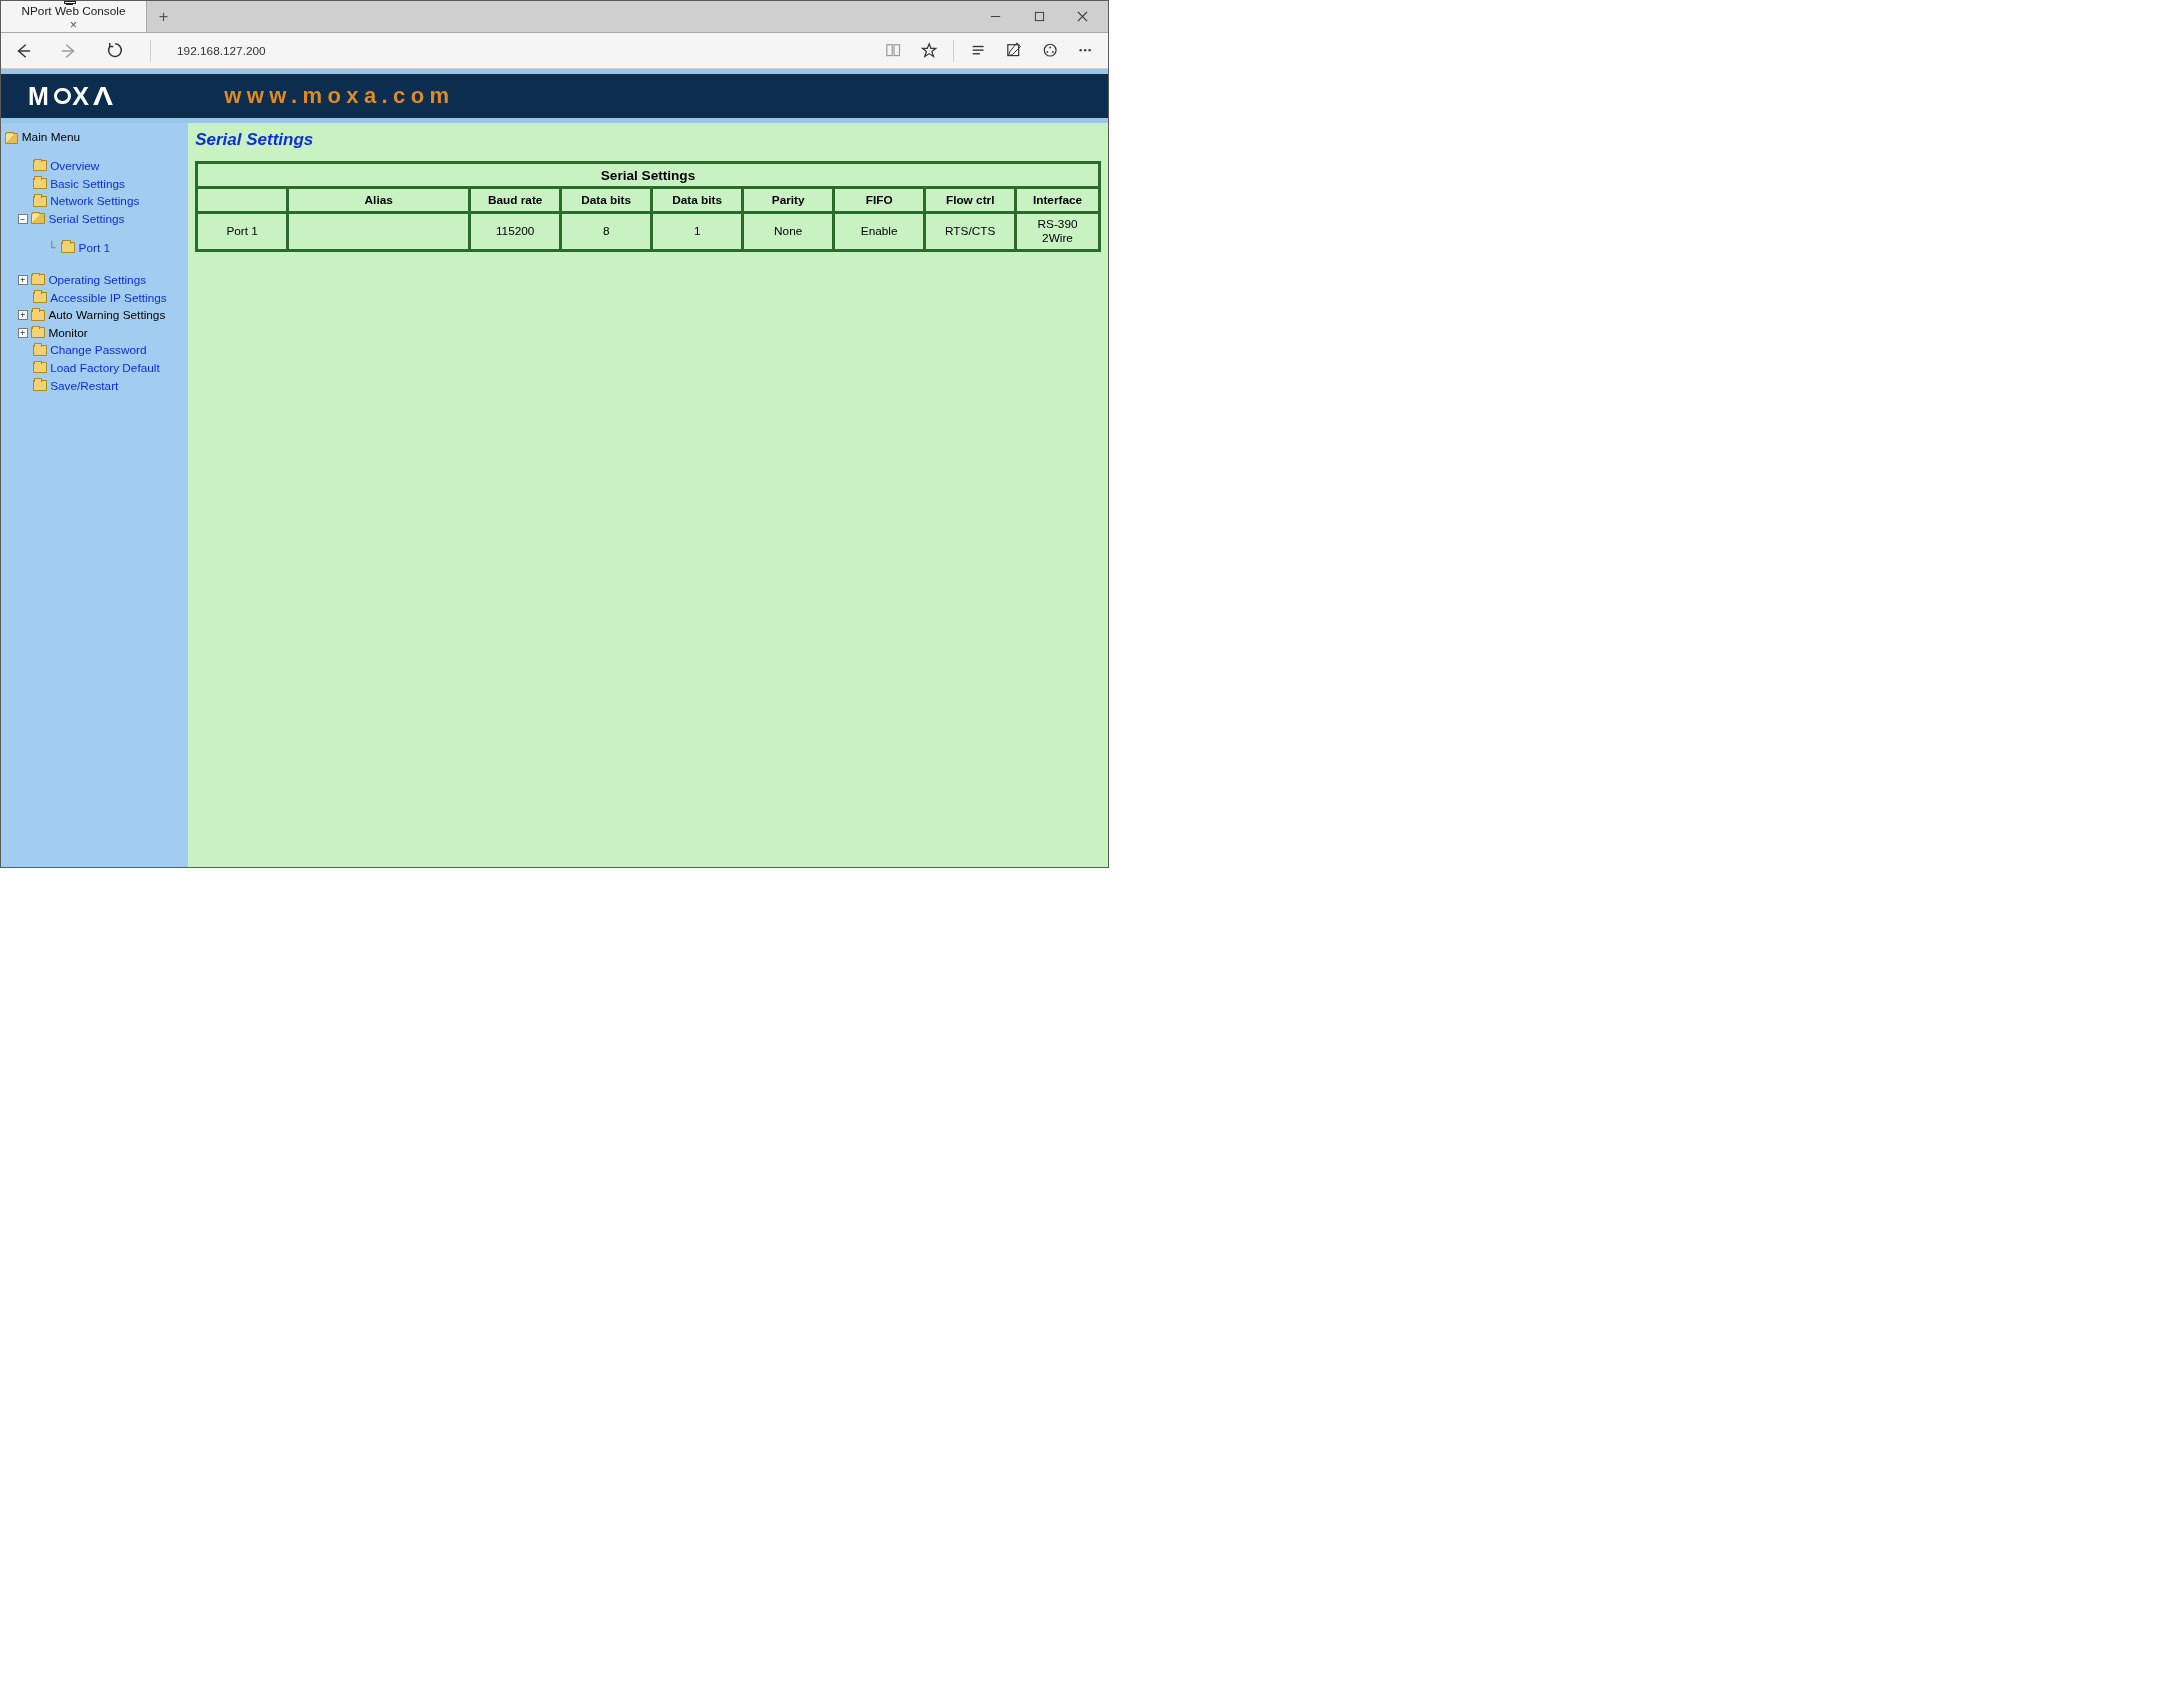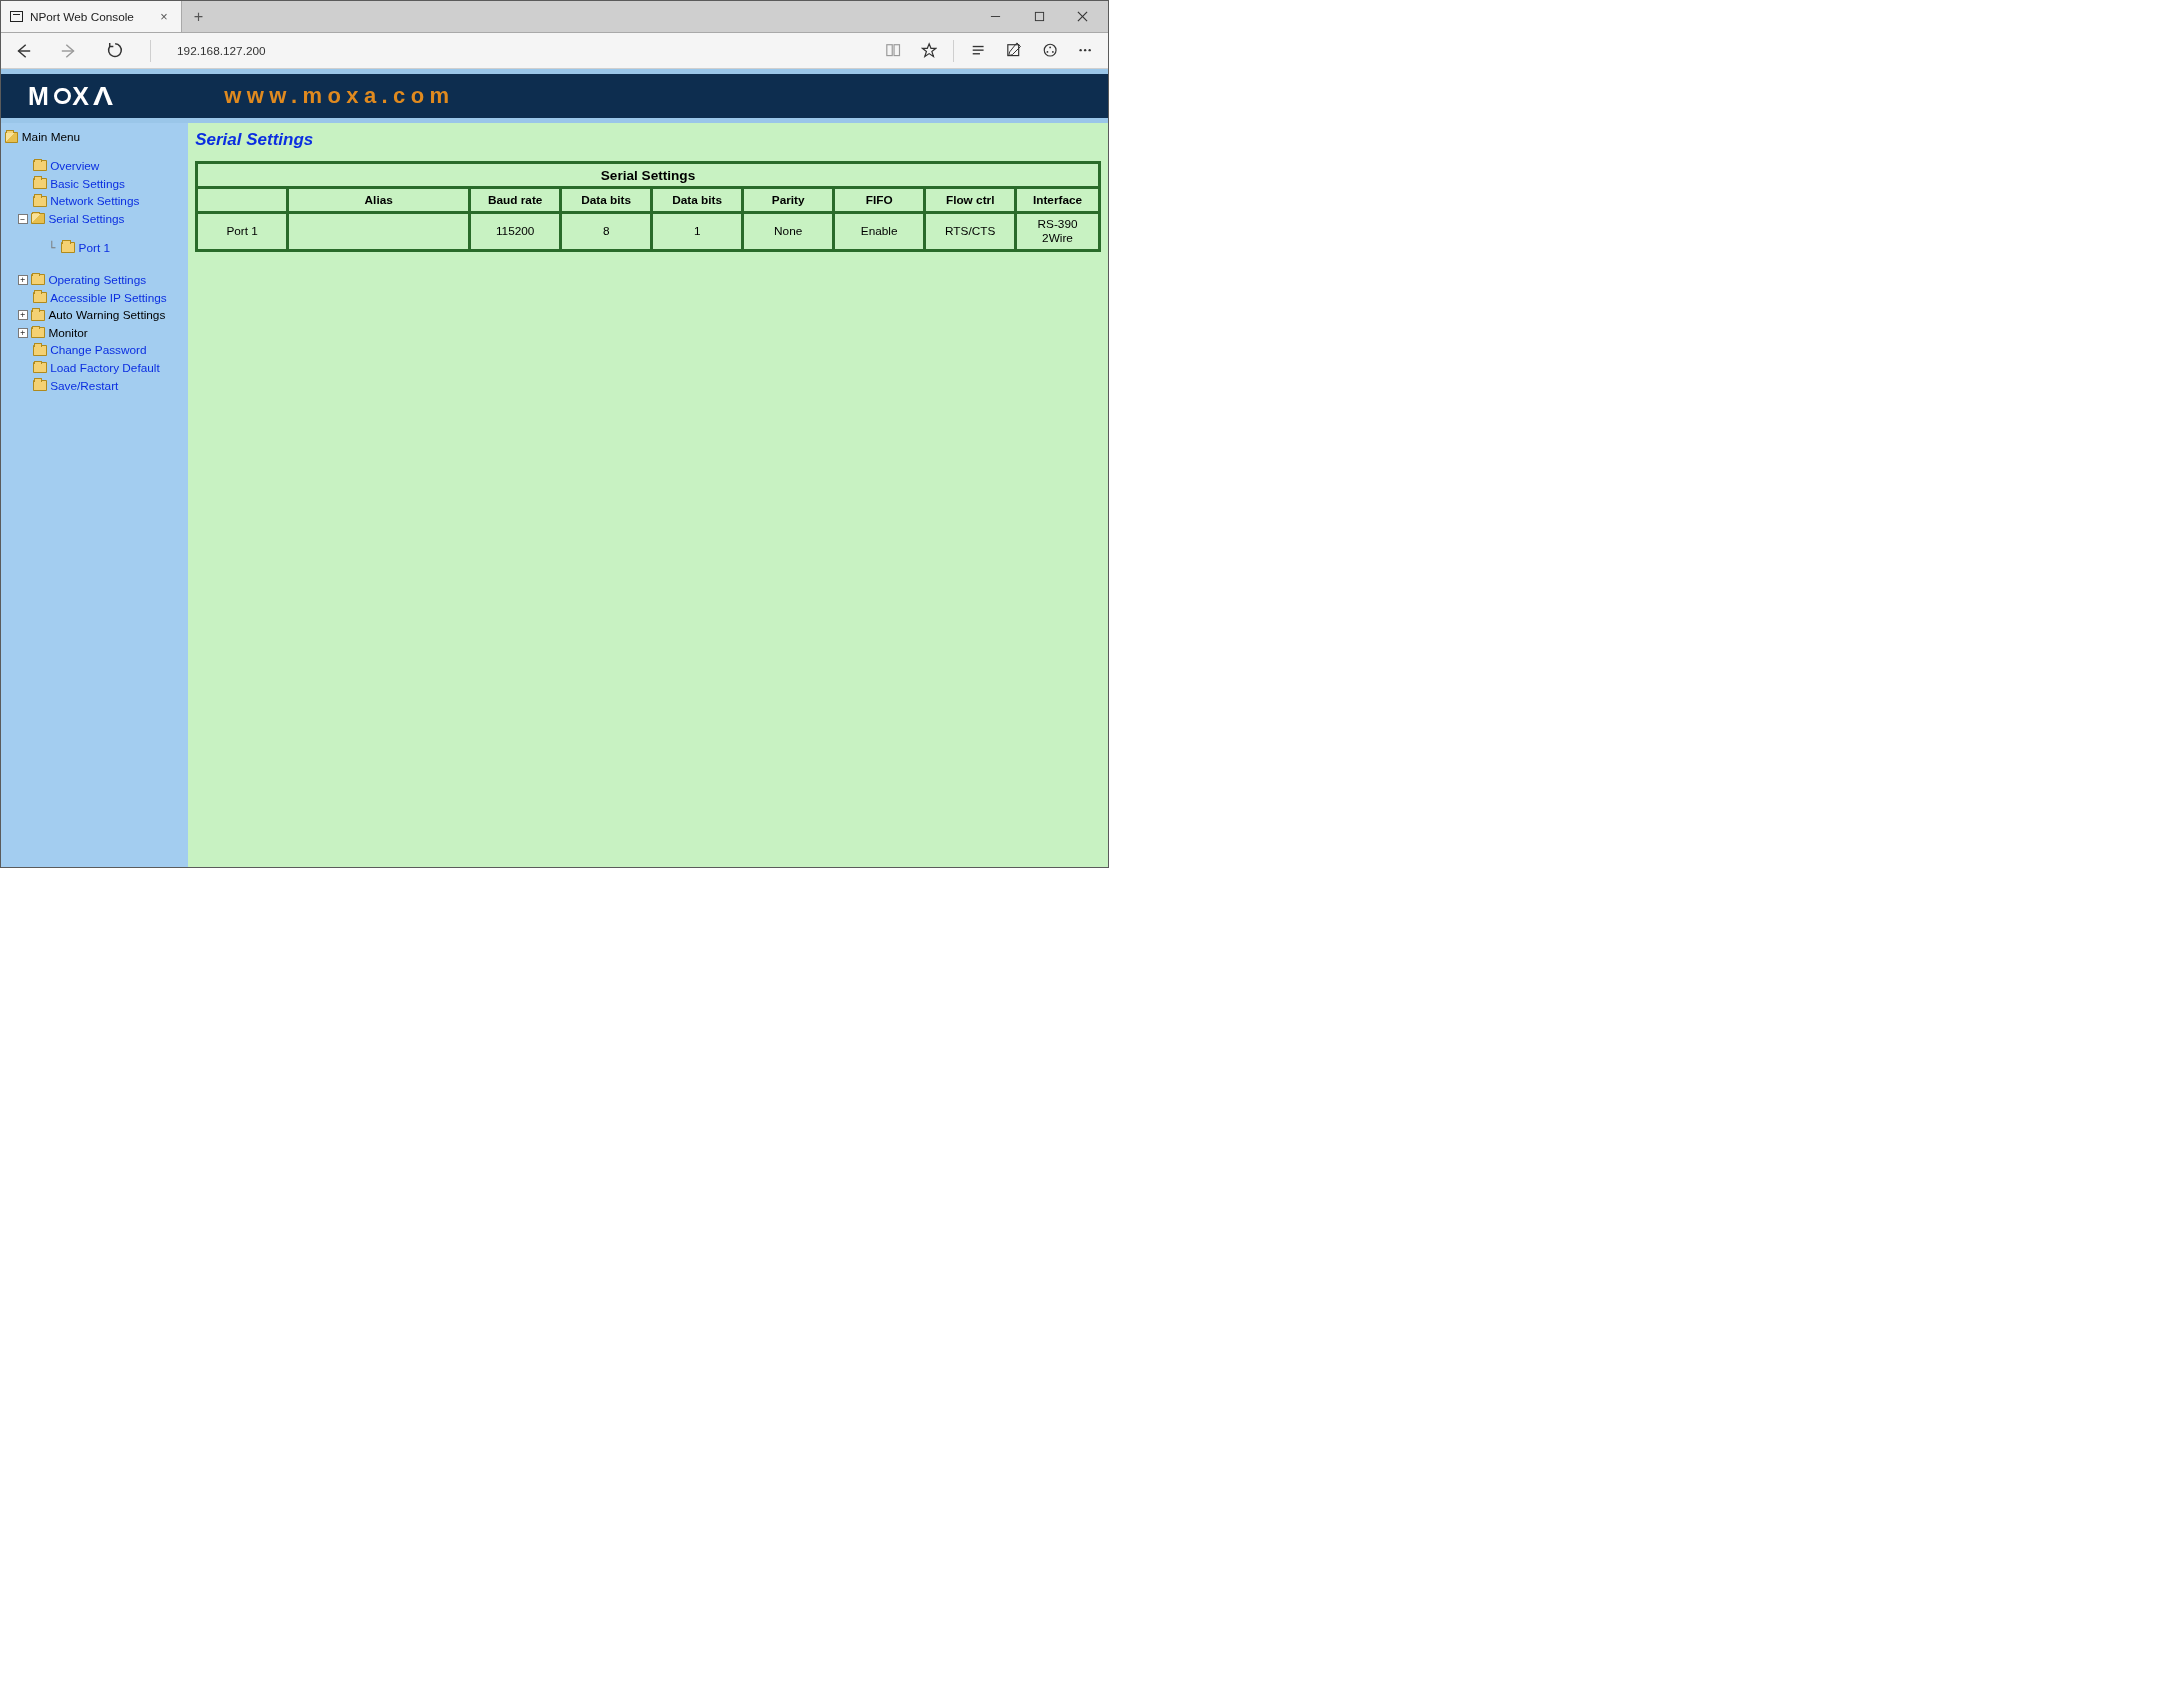--- a/index.html
+++ b/index.html
@@ -2,21 +2,21 @@
 <html><head>
 <meta charset="utf-8">
 <style>
   * { box-sizing: border-box; }
   html, body { margin:0; padding:0; font-family: "Segoe UI", Tahoma, Arial, sans-serif; font-size:11.8px; }
   body { background:#fff; }
 
   
   .window { width:1109px; height:868px; border:0.9px solid #5b5b5b; background:#fff; position:relative; display:flex; flex-direction:column;}
   .title-tab-bar { height:32px; background:#cfcfcf; display:flex; align-items:stretch; border-bottom:0.9px solid #a9a9a9;}
-  .tab { width:181px; background:#f5f5f5; display:flex; align-items:center; padding:0 9px; border-right:0.9px solid #a9a9a9; position:relative;}
+  .tab { width:146px; background:#f5f5f5; display:flex; align-items:center; padding:0 9px; border-right:0.9px solid #a9a9a9; position:relative;flex-direction:column;}
   .tab .page-icon { width:12.7px; height:11px; border:0.9px solid #222; margin-right:7.2px; position:relative;}
   .tab .page-icon:before{content:"";position:absolute;left:1.8px;right:1.8px;top:1.8px;height:0.9px;background:#222;}
   .tab .tab-title { flex:1; color:#222; }
   .tab .tab-close { width:16.3px; text-align:center; color:#555; font-size:12.7px;}
   .new-tab { width:33px; display:flex; align-items:center; justify-content:center; color:#555; font-size:16.3px; }
   .title-right { flex:1; display:flex; justify-content:flex-end; align-items:center; padding-right:5.4px; gap:3.6px;}
   .win-btn { width:40px; height:25px; display:flex; align-items:center; justify-content:center; color:#333;}
   .win-btn svg{display:block}
 
   .toolbar { height:36px; background:#f5f5f5; display:flex; align-items:center; padding:0 5.4px; gap:12px; border-bottom:0.9px solid #cfcfcf;text-align:center;}
@@ -42,21 +42,21 @@
   .tree li { padding:1.8px 0; white-space:nowrap;}
   .tree .row { display:flex; align-items:center; gap:3.6px;}
   .tree .exp { width:10px; height:10px; border:0.9px solid #7a7a7a; background:#fff; display:inline-flex; align-items:center; justify-content:center; font-size:8.1px; line-height:1; color:#333; font-family:monospace;}
   .tree .spacer { display:inline-block; width:11.8px;}
   .tree .conn { display:inline-block; width:11.8px; text-align:center; color:#7a7a7a; font-family:monospace;}
   .folder { width:13.6px; height:11px; background:#f4d173; border:0.9px solid #b08a1c; border-radius:0.9px; position:relative; display:inline-block;}
   .folder:before{content:"";position:absolute;top:-2.7px;left:0;width:6.3px;height:2.7px;background:#f4d173;border:0.9px solid #b08a1c;border-bottom:none;border-radius:0.9px 0.9px 0 0;}
   .folder.open:after{content:"";position:absolute;inset:0;background:linear-gradient(135deg,#f8e29a 40%,#e7bf4e 41%);}
   .tree a { color:#0b2ee0; text-decoration:none;}
   .tree .plain { color:#000; }
-  .tree .lvl1 > .row { padding-left:0;}
+  .tree .lvl1 > .row { padding-left:0;align-items:flex-end;}
 
   .content h2.page-title { color:#0b2ee0; font-weight:700; font-size:17px; margin:1.8px 0 11px 0; font-style:italic;}
   table.serial { border-collapse:separate; border-spacing:1.8px; width:100%; background:#2a6b2a; border:1.8px solid #2a6b2a;}
   table.serial th, table.serial td { background:#c8f2c2; border:0.9px solid #2a6b2a; padding:3.6px 5.4px; text-align:center; font-weight:normal;}
   table.serial th.caption { text-align:center; font-weight:700; font-size:13.6px;}
   table.serial tr.head th { font-weight:700;}
 </style>
 </head>
 <body>
 

